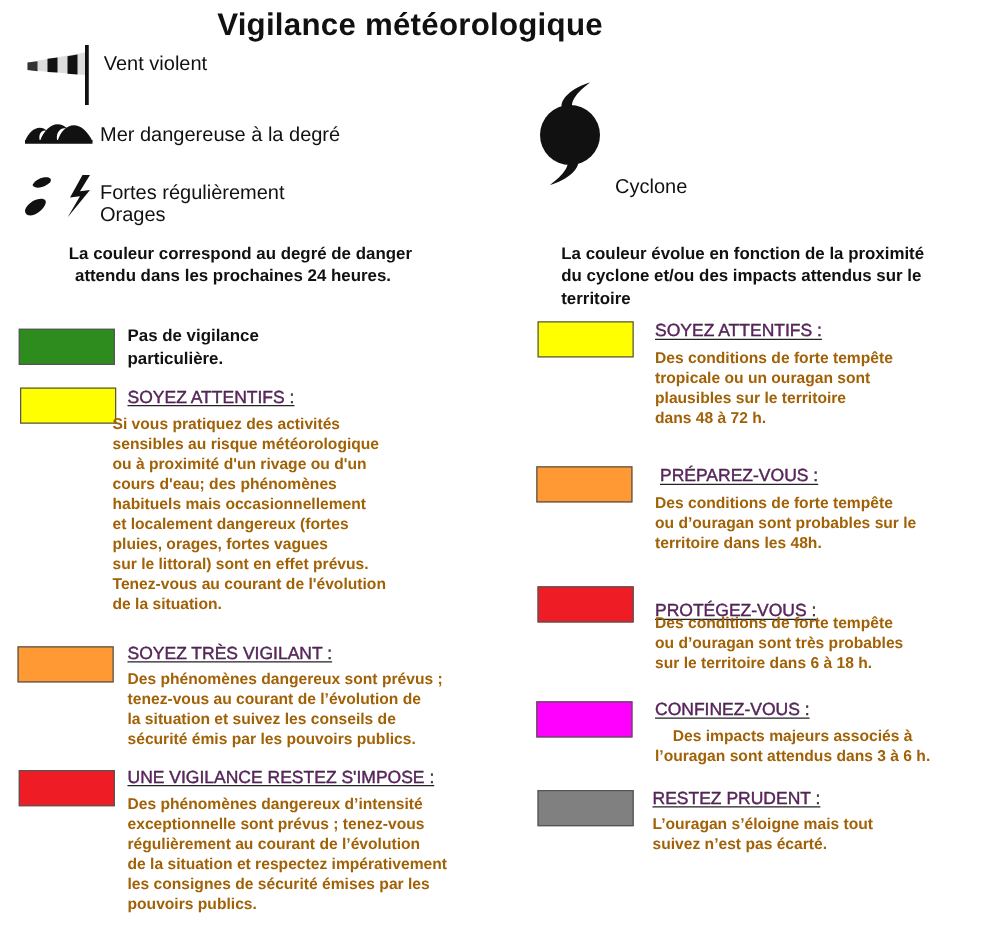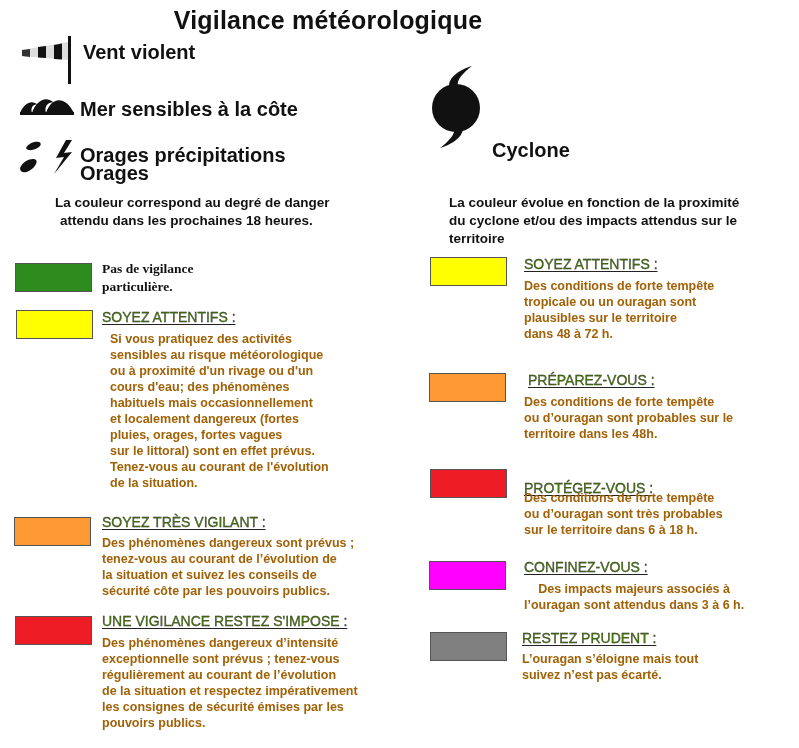--- a/index.html
+++ b/index.html
@@ -17,22 +17,22 @@
     }
     .abs { position: absolute; }
     .title {
       left: 0; top: 6px; width: 656px;
       text-align: center;
       font-size: 25px;
       font-weight: bold;
       letter-spacing: 0.2px;
     }
     .legend-label {
-      font-size: 20px;
-      font-weight: bold;
+      font-size: 16px;
+      font-weight: normal;
       line-height: 16px;
     }
     .intro {
       font-size: 13.5px;
       font-weight: bold;
       line-height: 18px;
       margin-left: 24px;
     }
     .swatch {
       width: 77px;
@@ -40,37 +40,36 @@
       border: 1px solid #555555;
       box-sizing: border-box;
     }
     .item-title {
       font-size: 14px;
       font-weight: bold;
       text-decoration: underline;
       text-decoration-thickness: 1px;
       text-underline-offset: 2px;
       line-height: 17px;
-      color: #4d7c0f;
+      color: #701a75;
       font-weight: normal;
       -webkit-text-stroke: 0.3px #222;
     }
     .item-body {
       font-size: 12.5px;
       font-weight: bold;
       line-height: 16px;
       color: #a16207;
       white-space: pre-line;
     }
     .plain-label {
       font-size: 13.5px;
       font-weight: bold;
       line-height: 18px;
       white-space: pre-line;
-      font-family: Liberation Serif, serif;
     }
     svg { display: block; }
   </style>
 </head>
 <body>
 
 <div class="abs title">Vigilance météorologique</div>
 
 <div class="abs" style="left:18px; top:36px;">
   <svg width="56" height="50" viewBox="0 0 56 50">
@@ -84,67 +83,67 @@
 <div class="abs legend-label" style="left:83px; top:44px;">Vent violent</div>
 
 <div class="abs" style="left:18px; top:91px;">
   <svg width="58" height="26" viewBox="0 0 58 26">
     <path d="M2 22 C6 12, 14 8, 20 14 C16 12, 12 16, 14 22 Z" fill="#111"></path>
     <path d="M14 22 C18 10, 28 4, 36 12 C30 10, 26 16, 28 22 Z" fill="#111"></path>
     <path d="M28 22 C32 8, 46 2, 56 22 Z" fill="#111"></path>
     <rect x="2" y="21" width="54" height="3" fill="#111"></rect>
   </svg>
 </div>
-<div class="abs legend-label" style="left:80px; top:101px;">Mer sensibles à la côte</div>
+<div class="abs legend-label" style="left:80px; top:101px;">Mer dangereuse à la degré</div>
 
 <div class="abs" style="left:16px; top:138px;">
   <svg width="62" height="40" viewBox="0 0 62 40">
     <path d="M10 10 C14 2, 28 2, 24 8 C20 12, 12 14, 10 10 Z" fill="#111"></path>
     <path d="M4 30 C8 20, 24 18, 20 26 C16 34, 4 38, 4 30 Z" fill="#111"></path>
     <path d="M50 2 L40 20 L48 19 L38 36 L56 14 L48 15 L56 2 Z" fill="#111"></path>
   </svg>
 </div>
-<div class="abs legend-label" style="left:80px; top:147px;">Orages précipitations</div>
+<div class="abs legend-label" style="left:80px; top:147px;">Fortes régulièrement</div>
 <div class="abs legend-label" style="left:80px; top:165px;">Orages</div>
 
 <div class="abs" style="left:428px; top:64px;">
   <svg width="56" height="86" viewBox="0 0 56 86">
     <path d="M44 2 C30 6, 18 16, 22 24 L30 22 C28 16, 36 8, 44 2 Z" fill="#111"></path>
     <circle cx="28" cy="44" r="24" fill="#111"></circle>
     <path d="M12 84 C26 80, 38 70, 34 62 L26 64 C28 70, 20 78, 12 84 Z" fill="#111"></path>
   </svg>
 </div>
 <div class="abs legend-label" style="left:492px; top:94px;margin-top:48px;">Cyclone</div>
 
 <div class="abs intro" style="left:31px; top:194px;">La couleur correspond au degré de danger</div>
-<div class="abs intro" style="left:36px; top:212px;">attendu dans les prochaines 18 heures.</div>
+<div class="abs intro" style="left:36px; top:212px;">attendu dans les prochaines 24 heures.</div>
 
 <div class="abs swatch" style="left:15px; top:263px; background:#2e8b1e;"></div>
 <div class="abs plain-label" style="left:102px; top:260px;">Pas de vigilance
 particulière.</div>
 
 <div class="abs swatch" style="left:16px; top:310px; background:#ffff00;"></div>
 <div class="abs item-title" style="left:102px; top:309px;">SOYEZ ATTENTIFS :</div>
-<div class="abs item-body" style="left:110px; top:331px;">Si vous pratiquez des activités
+<div class="abs item-body" style="left:90px; top:331px;">Si vous pratiquez des activités
 sensibles au risque météorologique
 ou à proximité d'un rivage ou d'un
 cours d'eau; des phénomènes
 habituels mais occasionnellement
 et localement dangereux (fortes
 pluies, orages, fortes vagues
 sur le littoral) sont en effet prévus.
 Tenez-vous au courant de l'évolution
 de la situation.</div>
 
 <div class="abs swatch" style="left:14px; top:517px; background:#ff9933;"></div>
 <div class="abs item-title" style="left:102px; top:514px;">SOYEZ TRÈS VIGILANT :</div>
 <div class="abs item-body" style="left:102px; top:535px;">Des phénomènes dangereux sont prévus ;
 tenez-vous au courant de l’évolution de
 la situation et suivez les conseils  de
-sécurité côte par les pouvoirs publics.</div>
+sécurité émis par les pouvoirs publics.</div>
 
 <div class="abs swatch" style="left:15px; top:616px; background:#ee1c24;"></div>
 <div class="abs item-title" style="left:102px; top:613px;">UNE VIGILANCE RESTEZ S'IMPOSE :</div>
 <div class="abs item-body" style="left:102px; top:635px;">Des phénomènes dangereux d’intensité
 exceptionnelle sont prévus ; tenez-vous
 régulièrement au courant de l’évolution
 de la situation et respectez impérativement
 les consignes de sécurité émises par les
 pouvoirs publics.</div>
 

